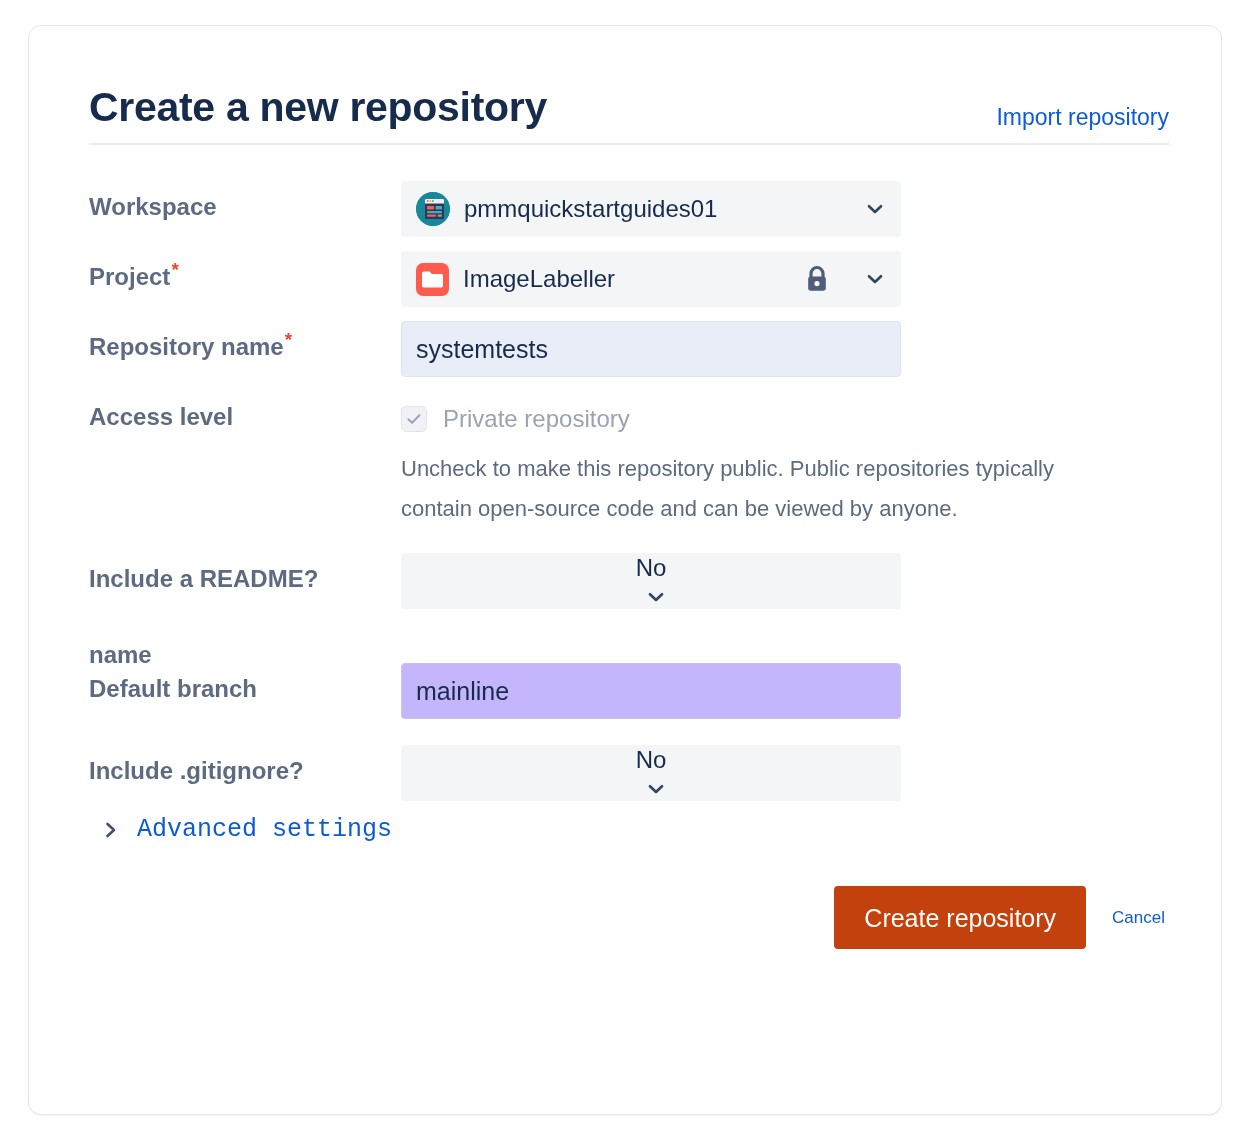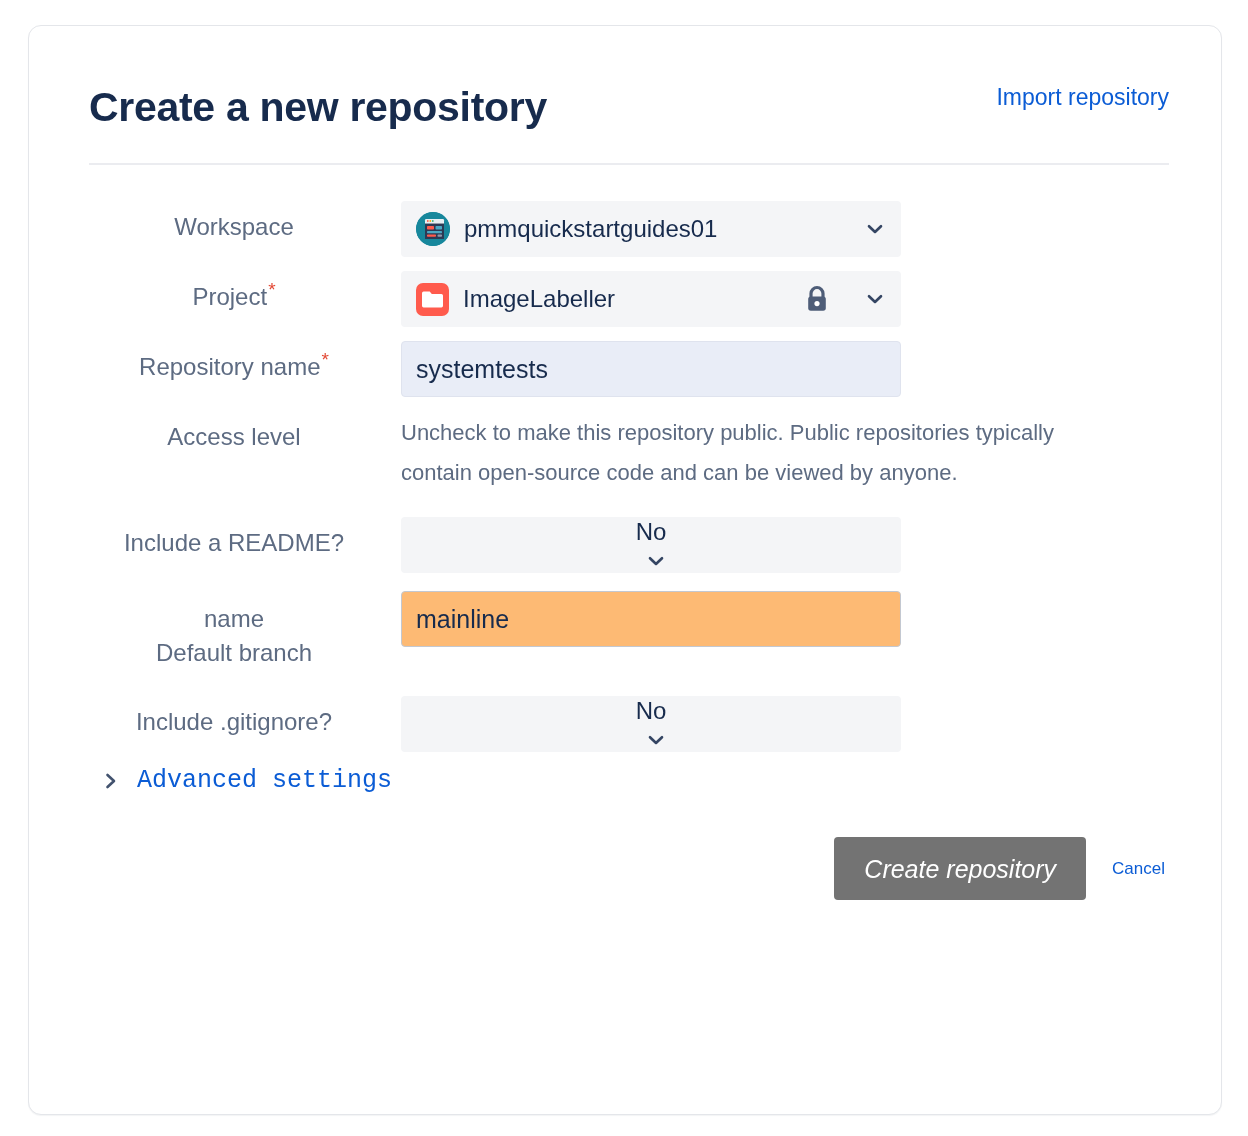--- a/index.html
+++ b/index.html
@@ -39,24 +39,24 @@
     left: 60px;
     top: 58px;
     right: 28px;
     bottom: 0;
   }
 
   
   .header-row {
     position: relative;
     display: flex;
-    align-items: flex-start;
+    align-items: flex-end;
     justify-content: space-between;
     width: 1080px;
-    padding-bottom: 32px;
+    padding-bottom: 12px;
     border-bottom: 2px solid #ebecf0;
   }
 
   .page-title {
     font-size: 41px;
     line-height: 1.15;
     font-weight: bold;
     color: #172b4d;
     letter-spacing: -0.3px;
     margin: 0;
@@ -78,26 +78,26 @@
 
   .row {
     display: flex;
     align-items: flex-start;
     margin-bottom: 14px;
   }
 
   .label-col {
     width: 312px;
     flex: 0 0 312px;
-    text-align: center;
+    text-align: left;
     padding-right: 22px;
     color: #5d6b82;
     font-size: 24px;
     line-height: 30px;
-    font-weight: normal;
+    font-weight: bold;
     padding-top: 11px;
   }
   .label-col.two-line { line-height: 34px; }
 
   .req {
     color: #e34935;
     font-size: 19px;
     vertical-align: super;
     line-height: 0;
     margin-left: 1px;
@@ -187,22 +187,23 @@
     font-size: 25px;
     color: #172b4d;
     padding: 0 14px;
     outline: none;
   }
   .text-input.focused {
     background: #e9edf7;
     border: 1px solid #dfe3ee;
   }
   .text-input.plain {
-    background: #fdba74;
+    background: #c4b5fd;
     border: 1px solid #c3c8d1;
+    margin-top: 36px;
   }
 
   
   .checkbox-row {
     display: flex;
     align-items: center;
     height: 56px;
   }
   .cbox {
     width: 26px;
@@ -255,30 +256,29 @@
   
   .actions {
     display: flex;
     align-items: center;
     justify-content: flex-end;
     width: 1080px;
     margin-top: 42px;
     gap: 22px;
   }
   .btn-primary {
-    background: #737373;
+    background: #c2410c;
     color: #ffffff;
     border: none;
     border-radius: 4px;
     font-family: "Liberation Sans", sans-serif;
     font-size: 25px;
     height: 63px;
     padding: 18px 30px;
     cursor: pointer;
-    font-style: italic;
   }
   .btn-link {
     background: none;
     border: none;
     color: #0b5cd5;
     font-family: "Liberation Sans", sans-serif;
     font-size: 17px;
     cursor: pointer;
     padding: 0 4px;
   }
@@ -364,20 +364,28 @@
             <span>Repository name</span><span class="req">*</span>
           </div>
           <div class="field-col">
             <input class="text-input focused" type="text" value="systemtests" style="">
           </div>
         </div>
 
         <div class="row">
           <div class="label-col">Access level</div>
           <div class="field-col">
+            <div class="checkbox-row">
+              <span class="cbox">
+                <svg width="18" height="18" viewBox="0 0 18 18" xmlns="http://www.w3.org/2000/svg">
+                  <path d="M3.4 9.3 L7.1 12.8 L14.4 5.3" fill="none" stroke="#9aa6bc" stroke-width="2.1" stroke-linecap="round" stroke-linejoin="round"></path>
+                </svg>
+              </span>
+              <span class="cbox-label">Private repository</span>
+            </div>
             <div class="help-text">Uncheck to make this repository public. Public repositories typically contain open-source code and can be viewed by anyone.</div>
           </div>
         </div>
 
         <div class="row" style="margin-top:24px;">
           <div class="label-col">Include a README?</div>
           <div class="field-col">
             <div class="select-box narrow">
               <span class="select-value">No</span>
               <span class="chevron-down">

